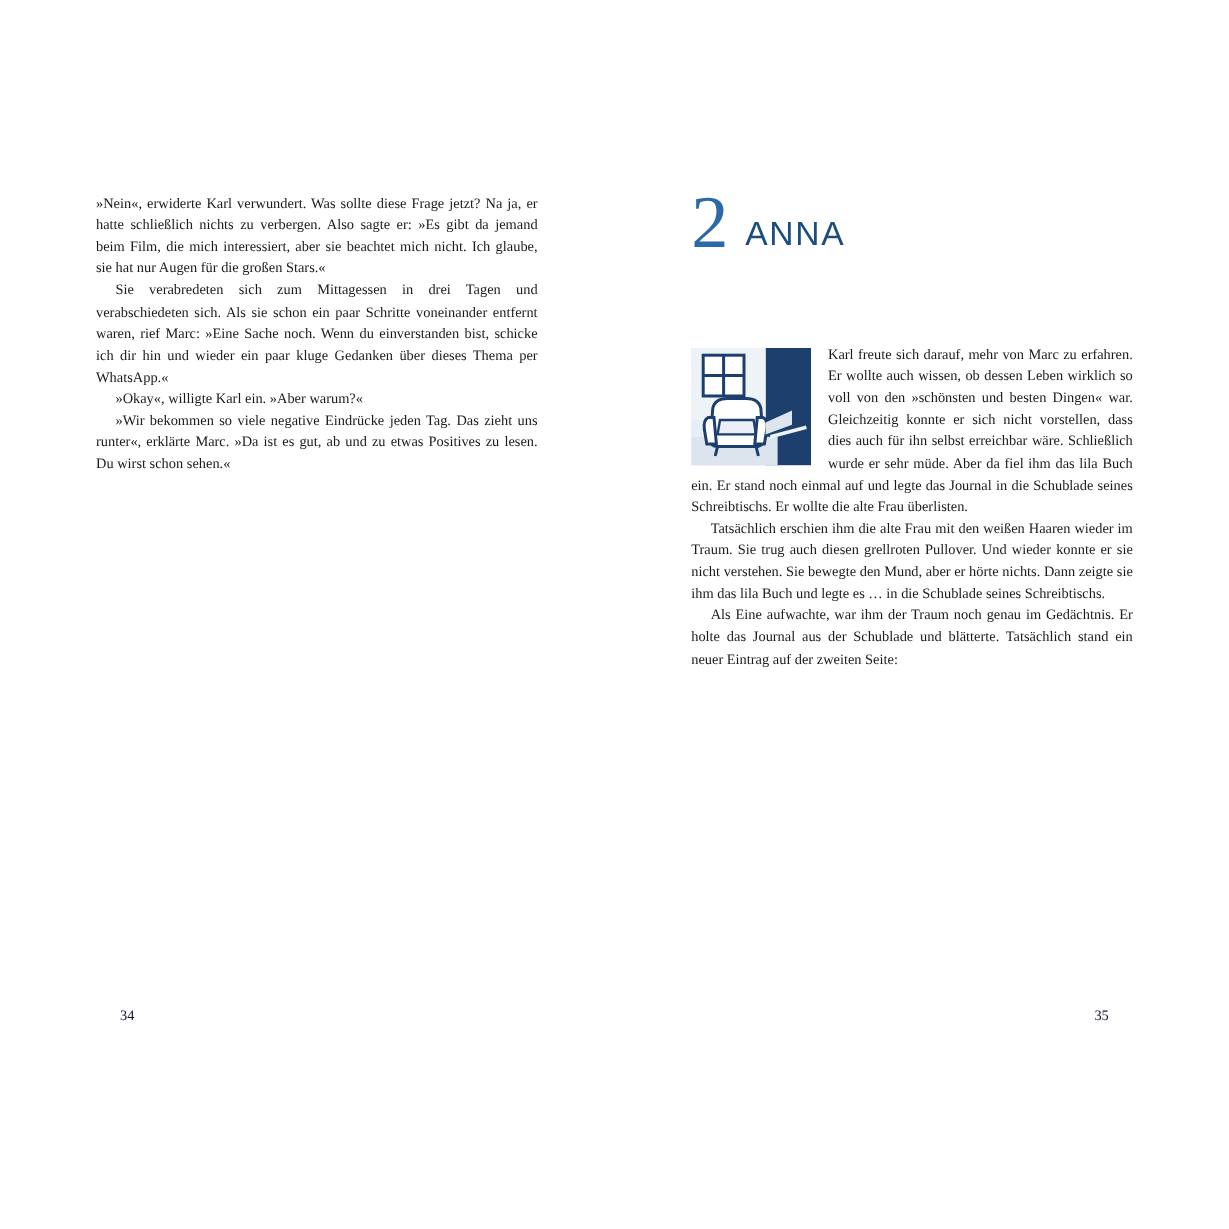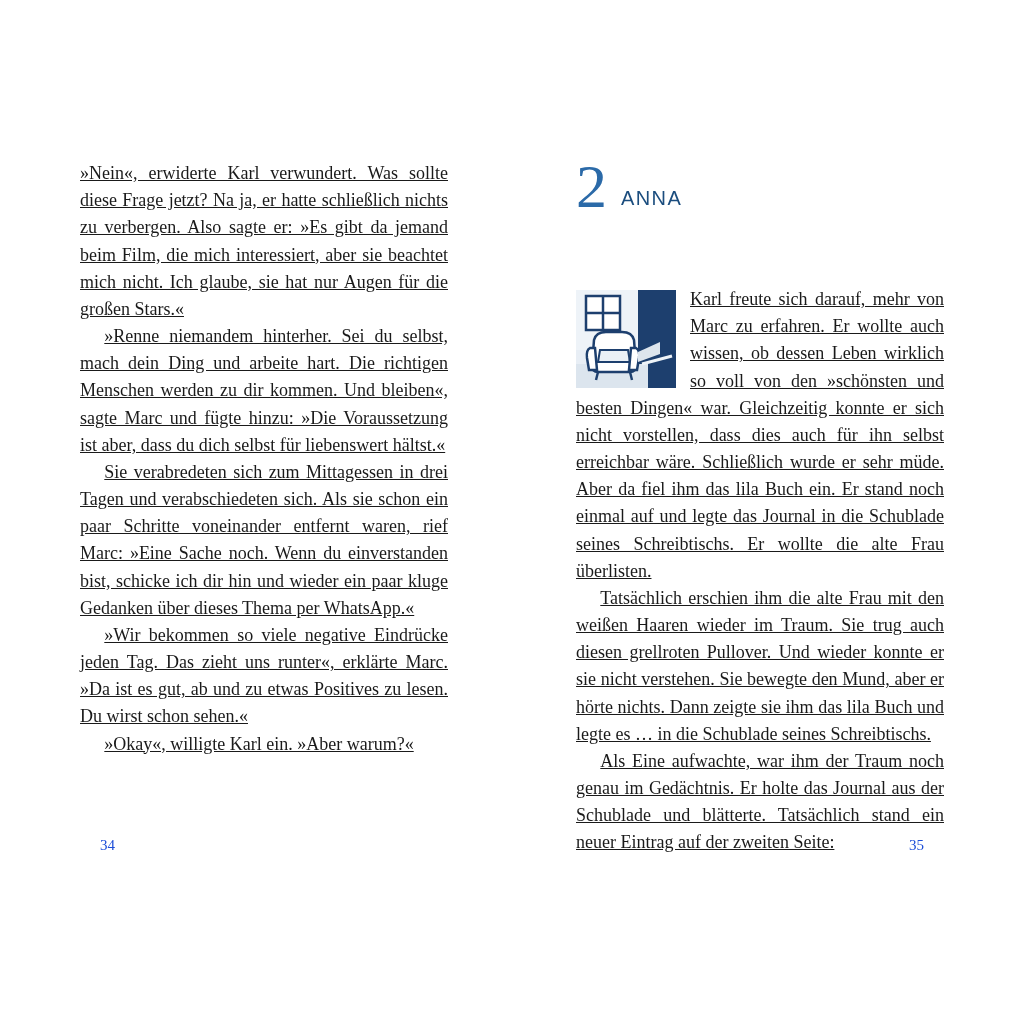--- a/index.html
+++ b/index.html
@@ -32,26 +32,25 @@
   }
   .page-right {
     width: 512px;
     height: 1024px;
     padding: 160px 80px 0 64px;
   }
 
   
   .bodytext p {
     margin: 0;
-    font-size: 18px;
+    font-size: 12px;
     line-height: 1.51;
     text-align: justify;
     text-justify: inter-word;
     hyphens: manual;
-    text-decoration: underline;
     -webkit-hyphens: manual;
   }
   .bodytext p + p {
     text-indent: 1.35em;
   }
   .bodytext p.noindent {
     text-indent: 0;
   }
 
   
@@ -65,21 +64,21 @@
   .chapter-number {
     font-family: "Liberation Serif", serif;
     font-size: 62px;
     line-height: 0.85;
     font-weight: 400;
     color: #2b6aa8;
     letter-spacing: 0;
   }
   .chapter-title {
     font-family: "Liberation Sans", sans-serif;
-    font-size: 20px;
+    font-size: 28px;
     letter-spacing: 1.4px;
     margin-left: 14px;
     color: #1b4d7e;
     position: relative;
     top: -2px;
   }
 
   
   .illo {
     float: left;
@@ -96,38 +95,37 @@
   .dropcap-para {
     text-indent: 0 !important;
   }
   .italic { font-style: italic; }
 
   
   .folio {
     position: absolute;
     bottom: 170px;
     font-family: "Liberation Serif", serif;
-    font-size: 15px;
-    color: #1d4ed8;
+    font-size: 12px;
+    color: #0f172a;
   }
   .folio-left { left: 100px; }
   .folio-right { right: 100px; text-align: right; }
 </style>
 </head>
 <body>
 
 <div class="spread">
 
   <div class="page page-left">
     <div class="bodytext">
       <p class="noindent">»Nein«, erwiderte Karl verwundert. Was sollte diese Frage jetzt? Na ja, er hatte schließlich nichts zu verbergen. Also sagte er: »Es gibt da jemand beim Film, die mich interessiert, aber sie beachtet mich nicht. Ich glaube, sie hat nur Augen für die großen Stars.«</p>
-      <p>»Renne niemandem hinterher. Sei du selbst, mach dein Ding und arbeite hart. Die richtigen Menschen werden zu dir kommen. Und bleiben«, sagte Marc und fügte hinzu: »Die Voraussetzung ist aber, dass du dich selbst für liebenswert hältst.«</p>
       <p>Sie verabredeten sich zum Mittagessen in drei Tagen und verabschiedeten sich. Als sie schon ein paar Schritte voneinander entfernt waren, rief Marc: »Eine Sache noch. Wenn du einverstanden bist, schicke ich dir hin und wieder ein paar kluge Gedanken über dieses Thema per WhatsApp.«</p>
+      <p>»Okay«, willigte Karl ein. »Aber warum?«</p>
       <p>»Wir bekommen so viele negative Eindrücke jeden Tag. Das zieht uns runter«, erklärte Marc. »Da ist es gut, ab und zu etwas Positives zu lesen. Du wirst schon sehen.«</p>
-      <p>»Okay«, willigte Karl ein. »Aber warum?«</p>
     </div>
     <div class="folio folio-left">34</div>
   </div>
 
   <div class="page page-right">
 
     <div class="chapter-head">
       <div class="chapter-number">2</div>
       <div class="chapter-title">ANNA</div>
     </div>

